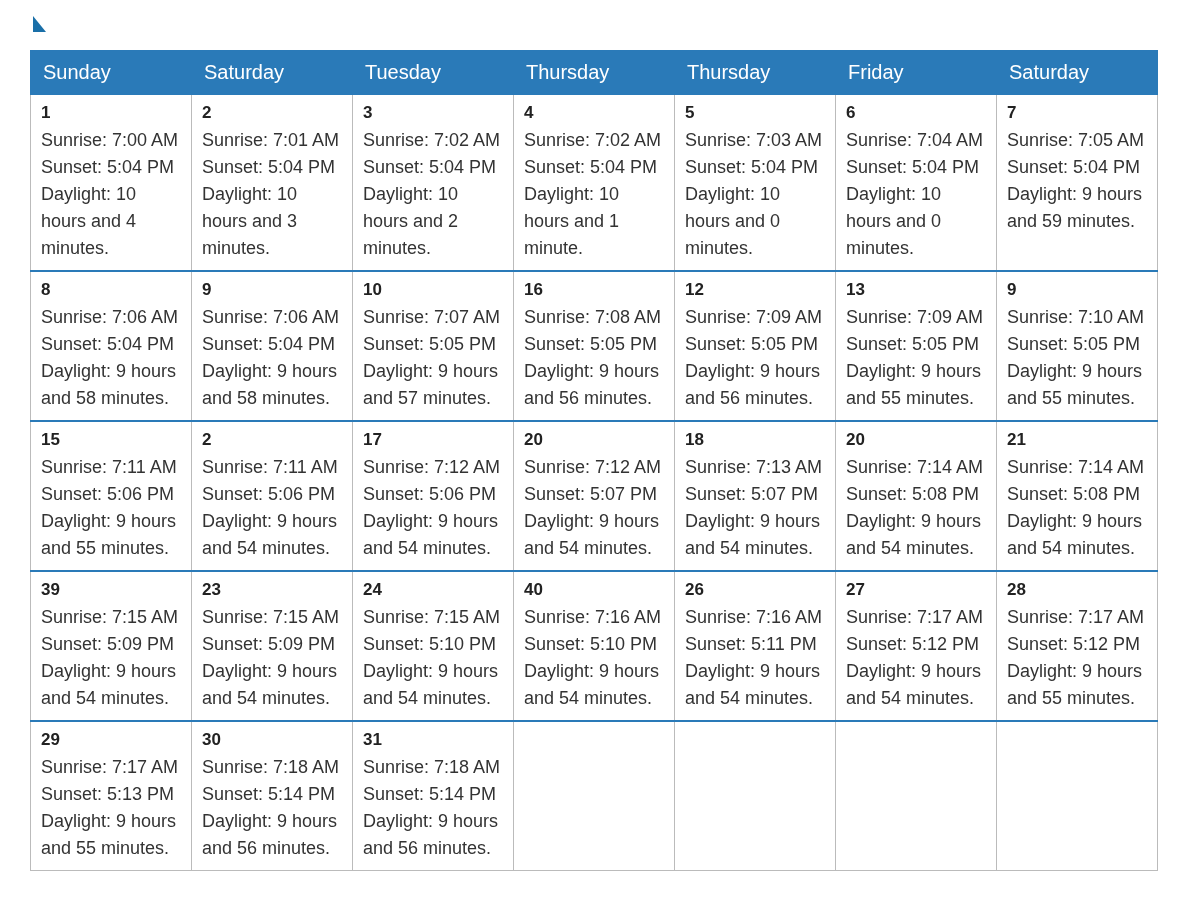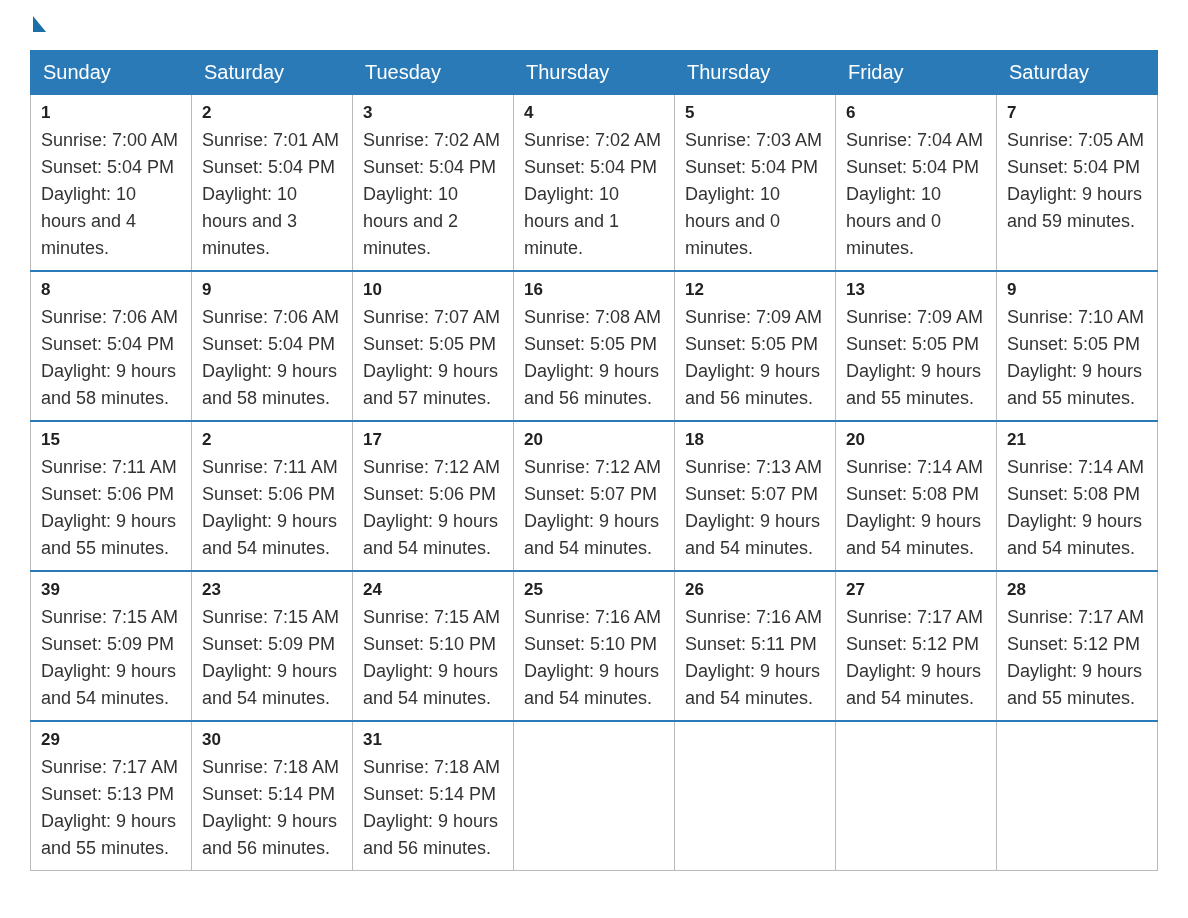--- a/index.html
+++ b/index.html
@@ -326,21 +326,21 @@
       </td>
         <td>
         <span class="day-number">24</span>
         <div class="day-info">
           Sunrise: 7:15 AM<br>
           Sunset: 5:10 PM<br>
           Daylight: 9 hours and 54 minutes.
         </div>
       </td>
         <td>
-        <span class="day-number">25</span>
+        <span class="day-number">40</span>
         <div class="day-info">
           Sunrise: 7:16 AM<br>
           Sunset: 5:10 PM<br>
           Daylight: 9 hours and 54 minutes.
         </div>
       </td>
         <td>
         <span class="day-number">26</span>
         <div class="day-info">
           Sunrise: 7:16 AM<br>

